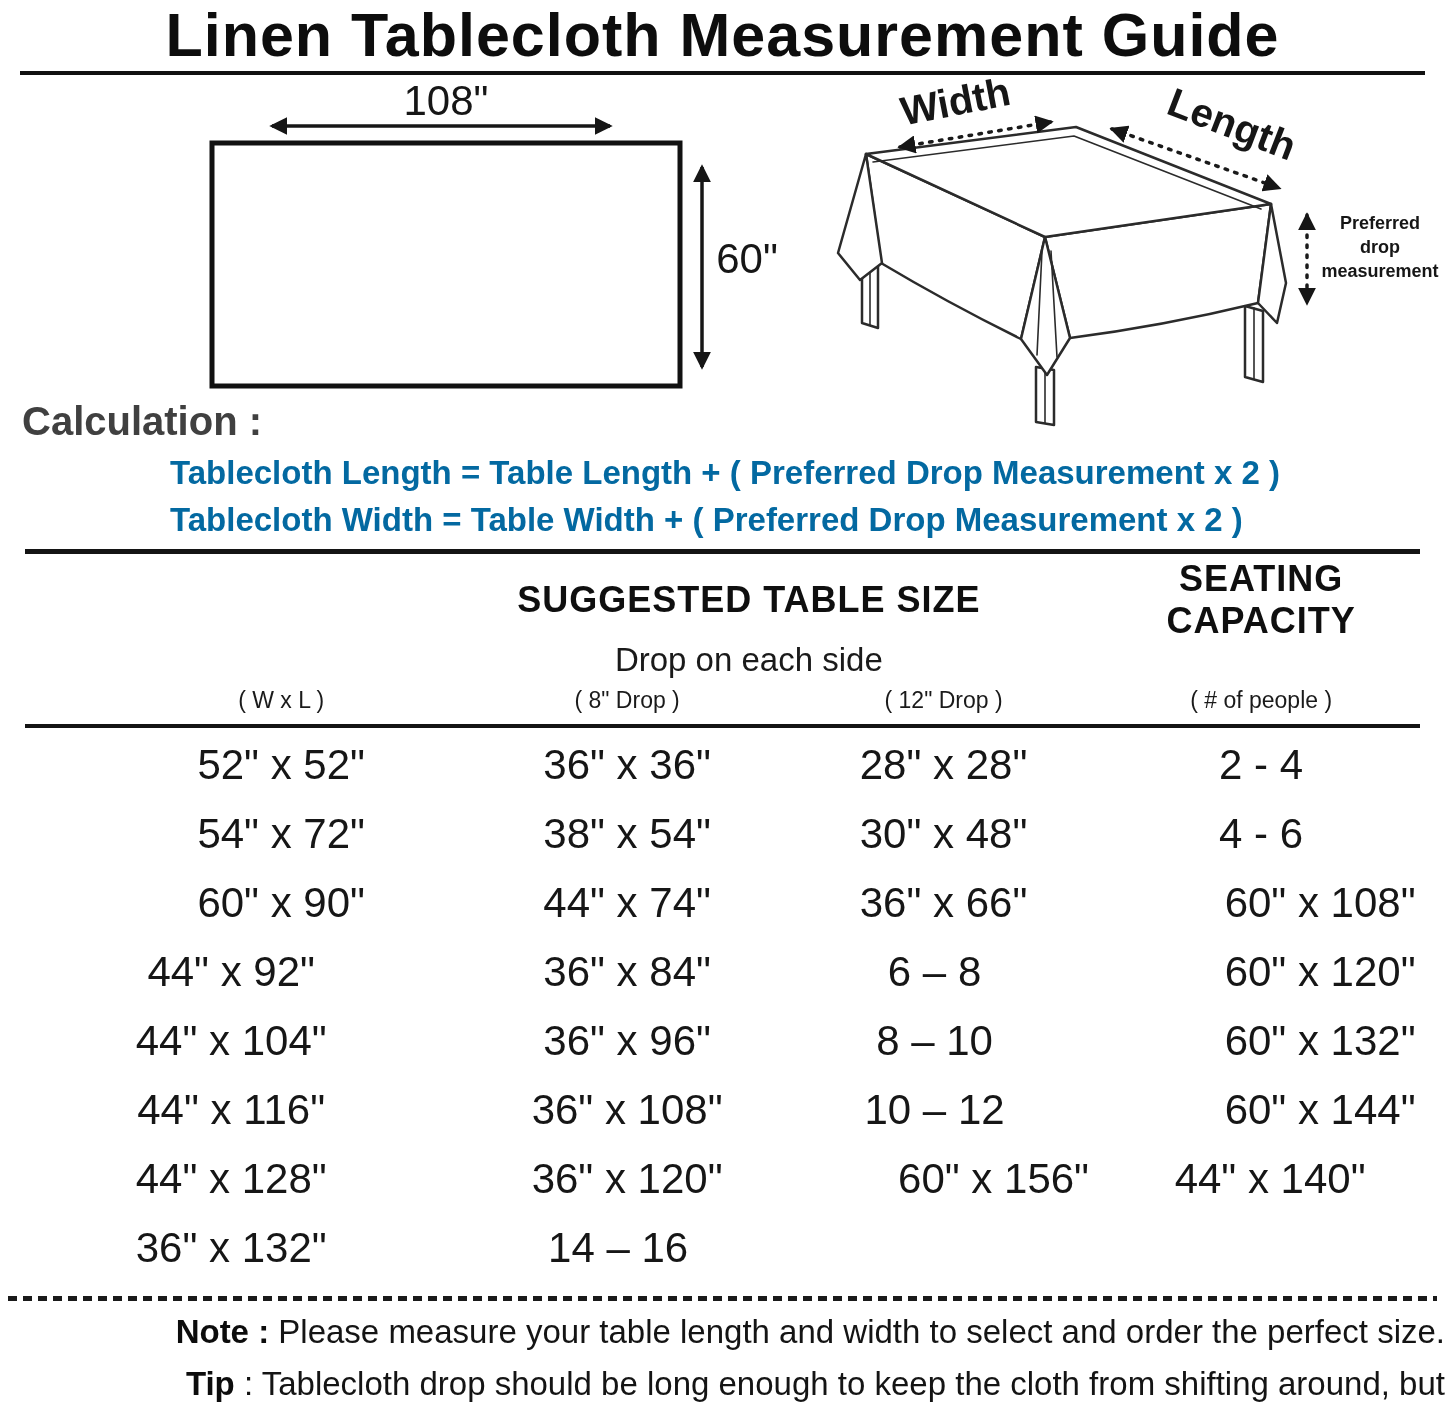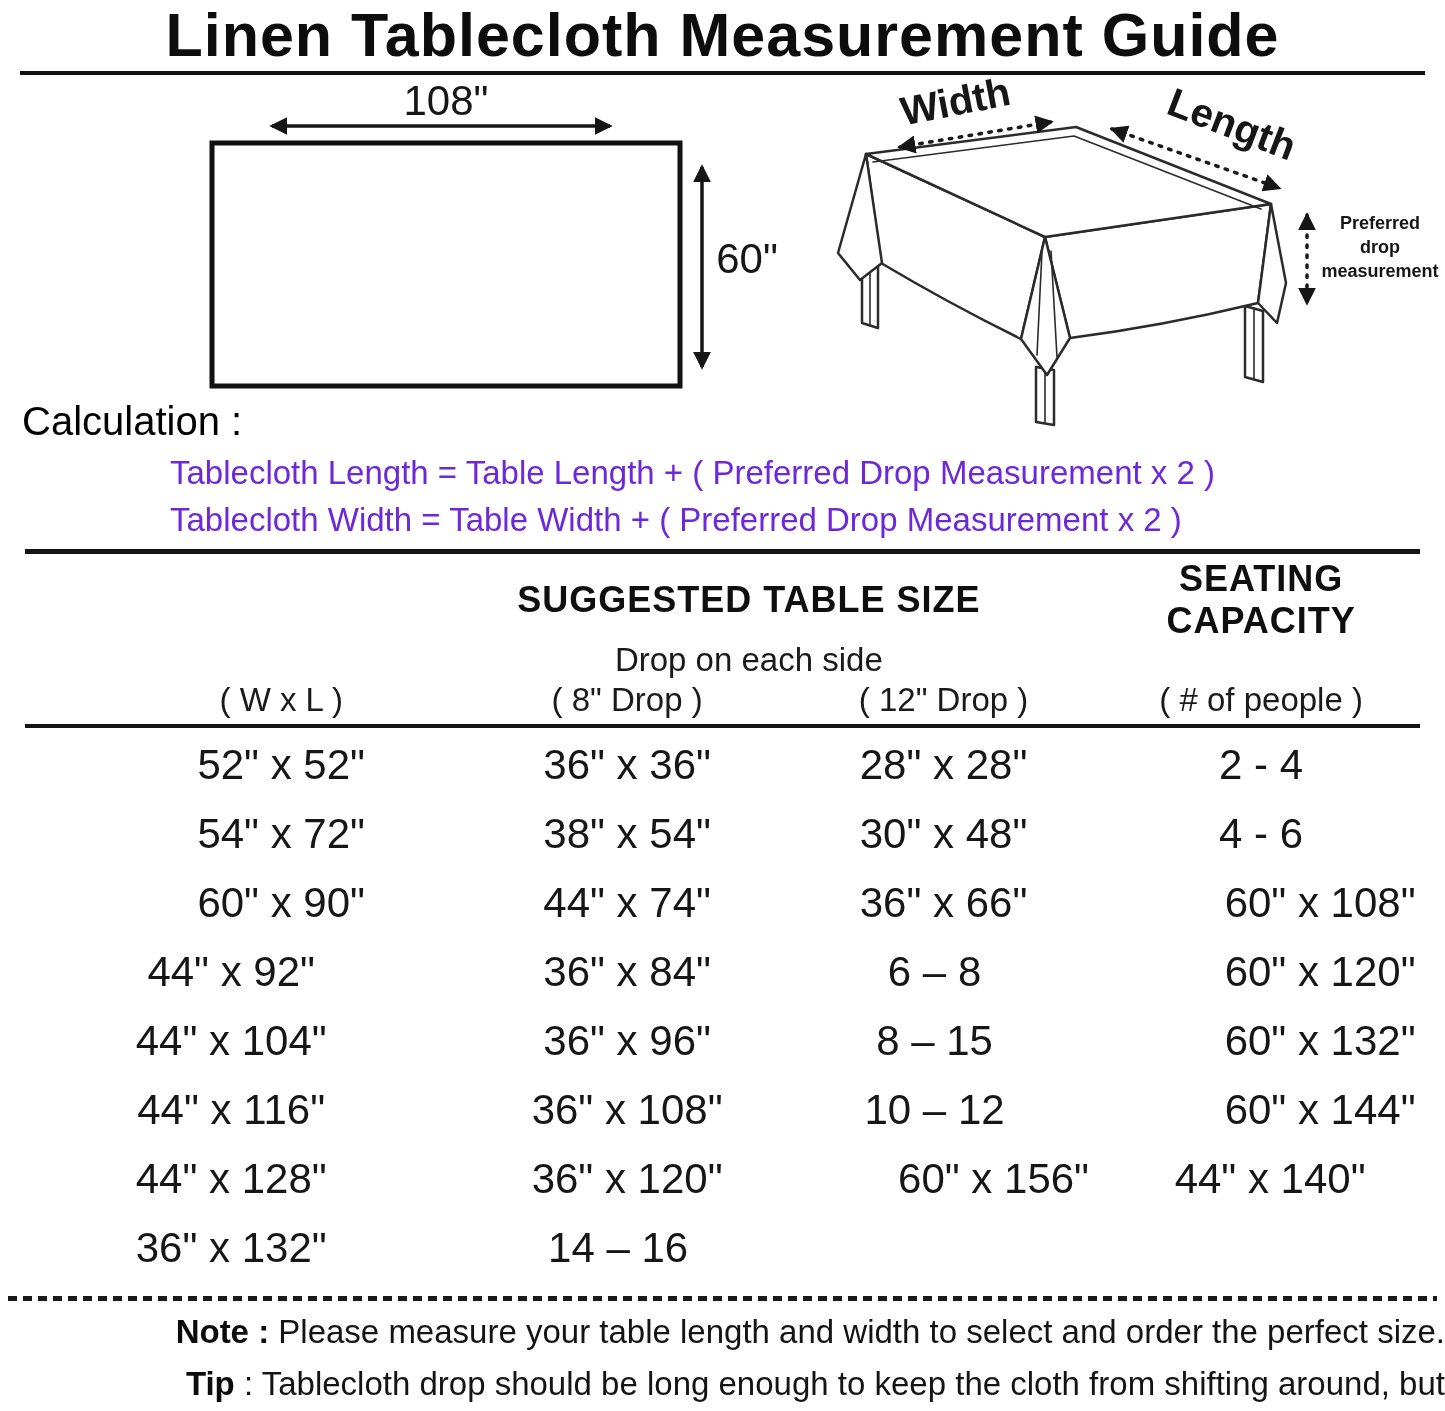--- a/index.html
+++ b/index.html
@@ -20,24 +20,24 @@
   .top-rule { border-top:4px solid #111; margin:3px 20px 0 20px; }
 
   
   .diagrams { position:relative; height:326px; margin-top:2px; }
   .svg-left  { position:absolute; left:140px; top:0; }
   .svg-right { position:absolute; left:818px; top:0; overflow:visible; }
 
   
   .calc-heading {
     margin:-4px 0 0 22px;
-    font-size:40px; line-height:44px; font-weight:400; color:#000000;
+    font-size:40px; line-height:44px; font-weight:700; color:#404040;
   }
   .formulas { margin:6px 0 0 170px; }
-  .formula { font-size:33px; line-height:47px; font-weight:400; color:#6d28d9; }
+  .formula { font-size:33px; line-height:47px; font-weight:700; color:#0369a1; }
 
   
   .dbl-rule  { height:4px; border-top:2px solid #141414; border-bottom:3px solid #141414; margin:6px 25px 0 25px; }
   .thick-rule{ border-top:4px solid #141414; margin:0 25px; }
   .dashed-rule{
     height:5px; margin:14px 8px 0 8px;
     background:repeating-linear-gradient(90deg,#1a1a1a 0 9px,transparent 9px 15px);
   }
 
   
@@ -46,21 +46,21 @@
     grid-template-columns:32% 22.8% 21% 24.2%;
     align-items:center;
   }
   .hdr-grid { margin-top:4px; }
   .hcell { text-align:center; }
   .col1pad { padding-left:100px; }
   .col4pad { padding-right:18px; }
   .span23 { grid-column:2 / span 2; padding-right:60px; }
   .hdr-main { font-size:36px; line-height:42px; font-weight:700; letter-spacing:1px; color:#0f0f0f; }
   .hdr-drop { font-size:33px; line-height:36px; font-weight:400; color:#1a1a1a; }
-  .hdr-sub  { font-size:33px; line-height:44px; font-weight:400; color:#1a1a1a; padding-bottom:2px; }
+  .hdr-sub  { font-size:23px; line-height:44px; font-weight:400; color:#1a1a1a; padding-bottom:2px; }
 
   .rows-grid { margin-top:2px; }
   .cell {
     text-align:center; font-size:42px; line-height:69px; font-weight:400;
     color:#161616; white-space:nowrap;
   }
 
   
   .note-line, .tip-line1 { text-align:right; font-size:33px; line-height:40px; color:#141414; }
   .note-line { margin-top:11px; }
@@ -168,21 +168,21 @@
     <div class="cell">36" x 66"</div>
 
     <div class="cell col1pad">60" x 108"</div>
     <div class="cell">44" x 92"</div>
     <div class="cell">36" x 84"</div>
     <div class="cell col4pad">6 – 8</div>
 
     <div class="cell col1pad">60" x 120"</div>
     <div class="cell">44" x 104"</div>
     <div class="cell">36" x 96"</div>
-    <div class="cell col4pad">8 – 15</div>
+    <div class="cell col4pad">8 – 10</div>
 
     <div class="cell col1pad">60" x 132"</div>
     <div class="cell">44" x 116"</div>
     <div class="cell">36" x 108"</div>
     <div class="cell col4pad">10 – 12</div>
 
     <div class="cell col1pad">60" x 144"</div>
     <div class="cell">44" x 128"</div>
     <div class="cell">36" x 120"</div>
 

